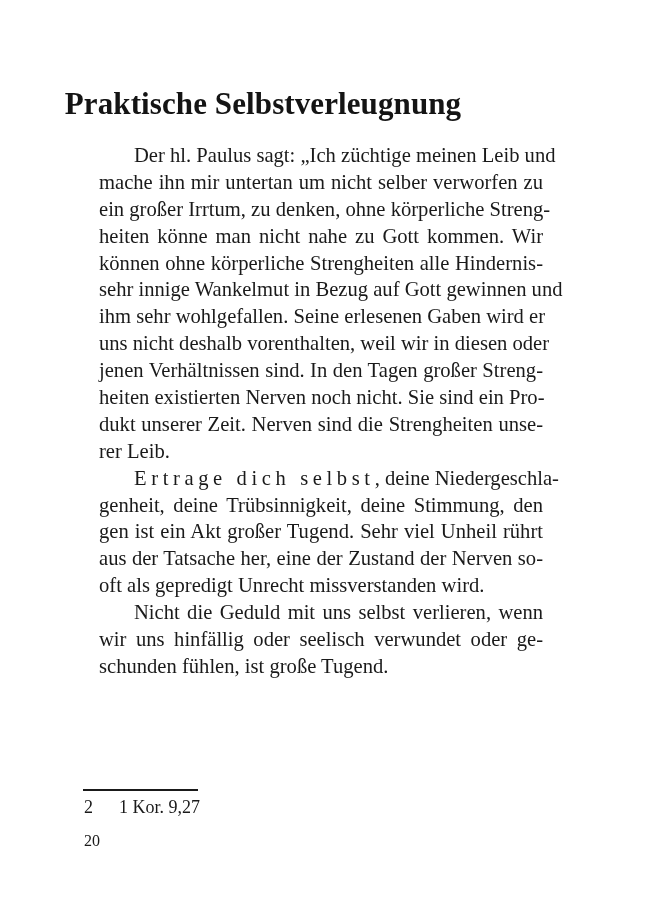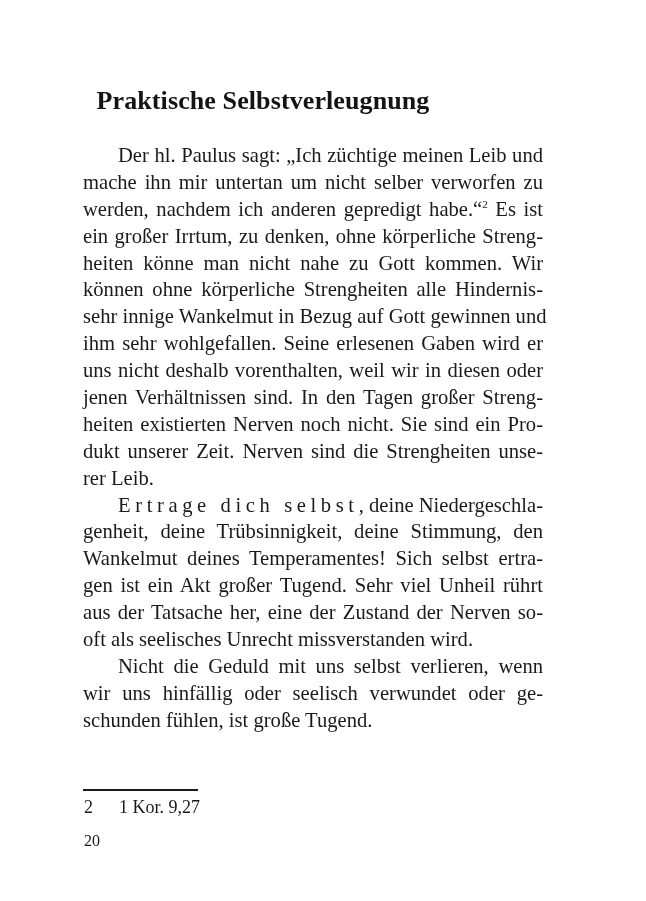--- a/index.html
+++ b/index.html
@@ -19,41 +19,42 @@
     position: absolute;
     left: 0; top: 0;
     width: 646px; height: 901px;
   }
   .title {
     position: absolute;
     left: 0;
     width: 526px;
     top: 86px;
     text-align: center;
-    font-size: 26px;
+    font-size: 31px;
     font-weight: bold;
     letter-spacing: 0.1px;
     color: #141414;
   }
   .body-text {
     position: absolute;
     left: 83px;
     width: 460px;
     top: 142px;
     font-size: 20.6px;
     line-height: 26.9px;
     text-align: justify;
     hyphens: manual;
   }
   .line {
     display: block;
     text-align: justify;
     text-align-last: justify;
     white-space: nowrap;
     height: 26.9px;
+    margin-left: 16px;
   }
   .line.last {
     text-align-last: left;
   }
   .line.indent {
     padding-left: 35px;
   }
   .spaced {
     letter-spacing: 4.6px;
   }
@@ -93,38 +94,36 @@
 <body>
 
 <div class="page">
 
   <h1 class="title" style="margin:0;">Praktische Selbstverleugnung</h1>
 
   <div class="body-text">
 
     <span class="line indent">Der hl. Paulus sagt: „Ich züchtige meinen Leib und</span>
     <span class="line">mache ihn mir untertan um nicht selber verworfen zu</span>
-    <span class="line"><span>werden, nachdem ich anderen gepredigt habe.“</span><sup>2</sup><span> Es ist</span></span>
     <span class="line">ein großer Irrtum, zu denken, ohne körperliche Streng-</span>
     <span class="line">heiten könne man nicht nahe zu Gott kommen. Wir</span>
     <span class="line">können ohne körperliche Strengheiten alle Hindernis-</span>
     <span class="line">sehr innige Wankelmut in Bezug auf Gott gewinnen und</span>
     <span class="line">ihm sehr wohlgefallen. Seine erlesenen Gaben wird er</span>
     <span class="line">uns nicht deshalb vorenthalten, weil wir in diesen oder</span>
     <span class="line">jenen Verhältnissen sind. In den Tagen großer Streng-</span>
     <span class="line">heiten existierten Nerven noch nicht. Sie sind ein Pro-</span>
     <span class="line">dukt unserer Zeit. Nerven sind die Strengheiten unse-</span>
     <span class="line last">rer Leib.</span>
 
     <span class="line indent"><span class="spaced">Ertrage dich selbst</span><span>, deine Niedergeschla-</span></span>
     <span class="line">genheit, deine Trübsinnigkeit, deine Stimmung, den</span>
-    <span class="line">Wankelmut deines Temperamentes! Sich selbst ertra-</span>
     <span class="line">gen ist ein Akt großer Tugend. Sehr viel Unheil rührt</span>
     <span class="line">aus der Tatsache her, eine der Zustand der Nerven so-</span>
-    <span class="line last">oft als seelisches Unrecht missverstanden wird.</span>
+    <span class="line last">oft als gepredigt Unrecht missverstanden wird.</span>
 
     <span class="line indent">Nicht die Geduld mit uns selbst verlieren, wenn</span>
     <span class="line">wir uns hinfällig oder seelisch verwundet oder ge-</span>
     <span class="line last">schunden fühlen, ist große Tugend.</span>
   </div>
 
   <div class="rule"></div>
 
   <div class="footnote">
     <span class="fn-num">2</span><span>1 Kor. 9,27</span>

